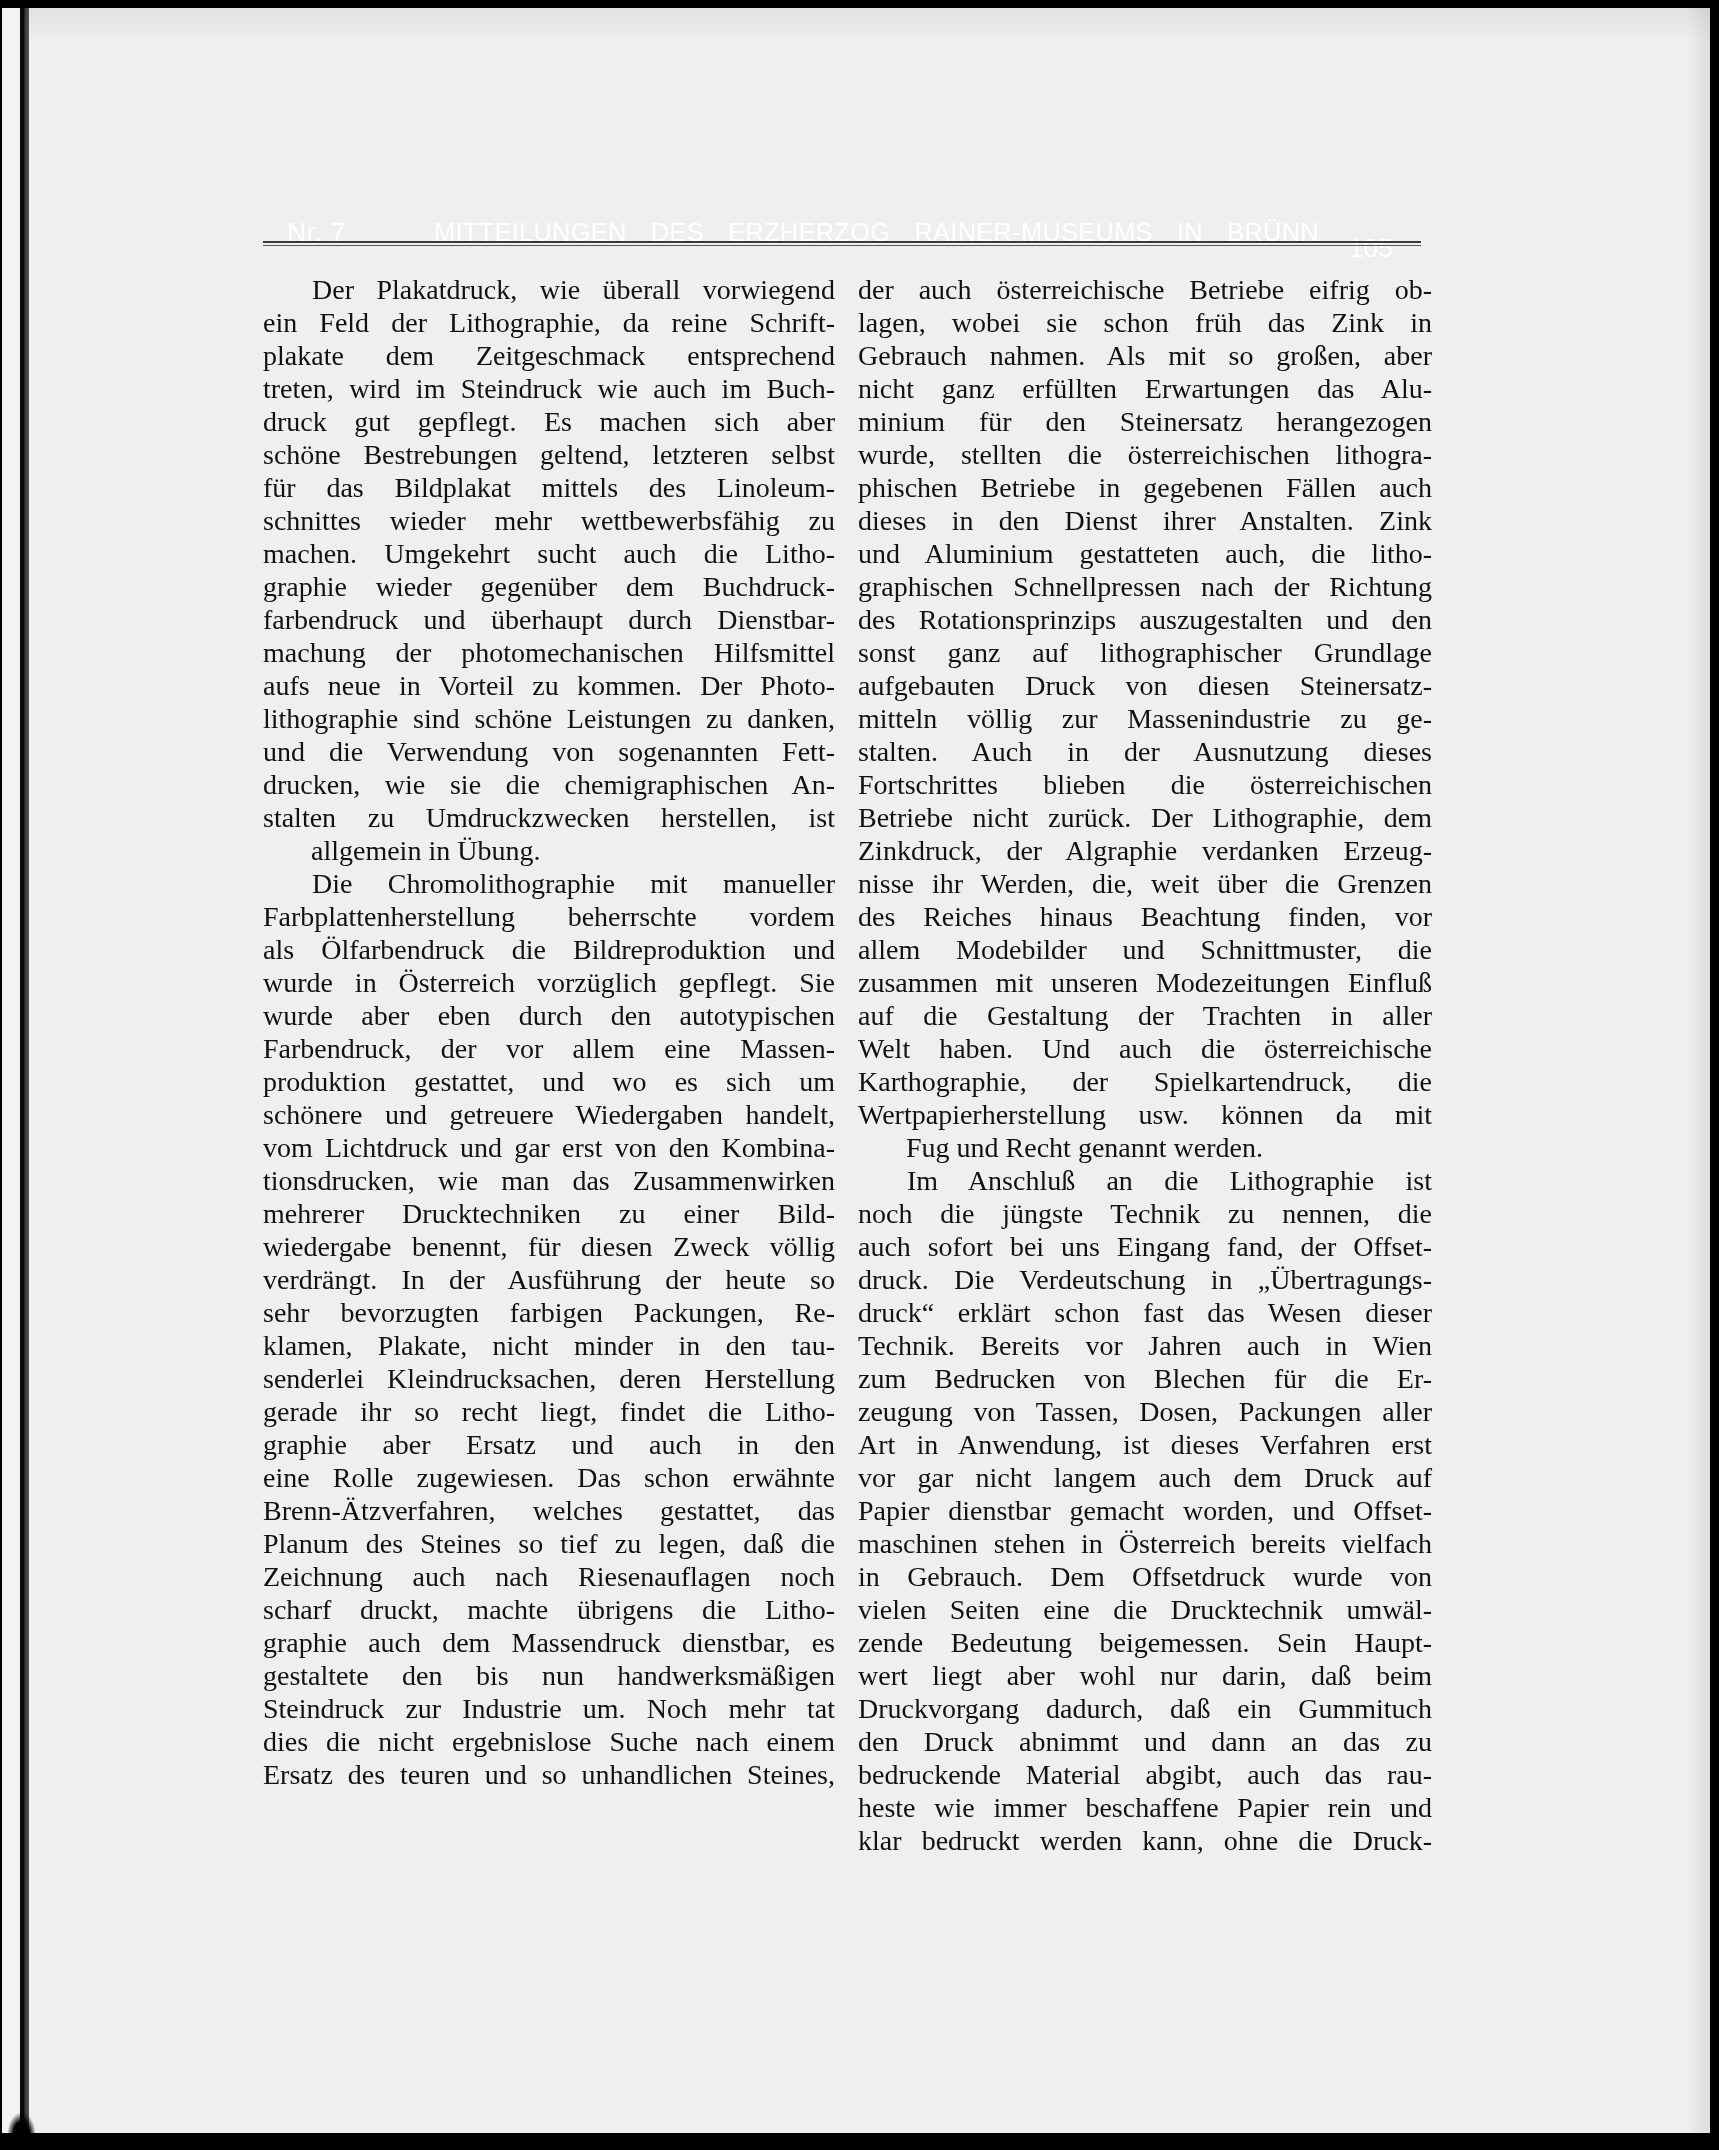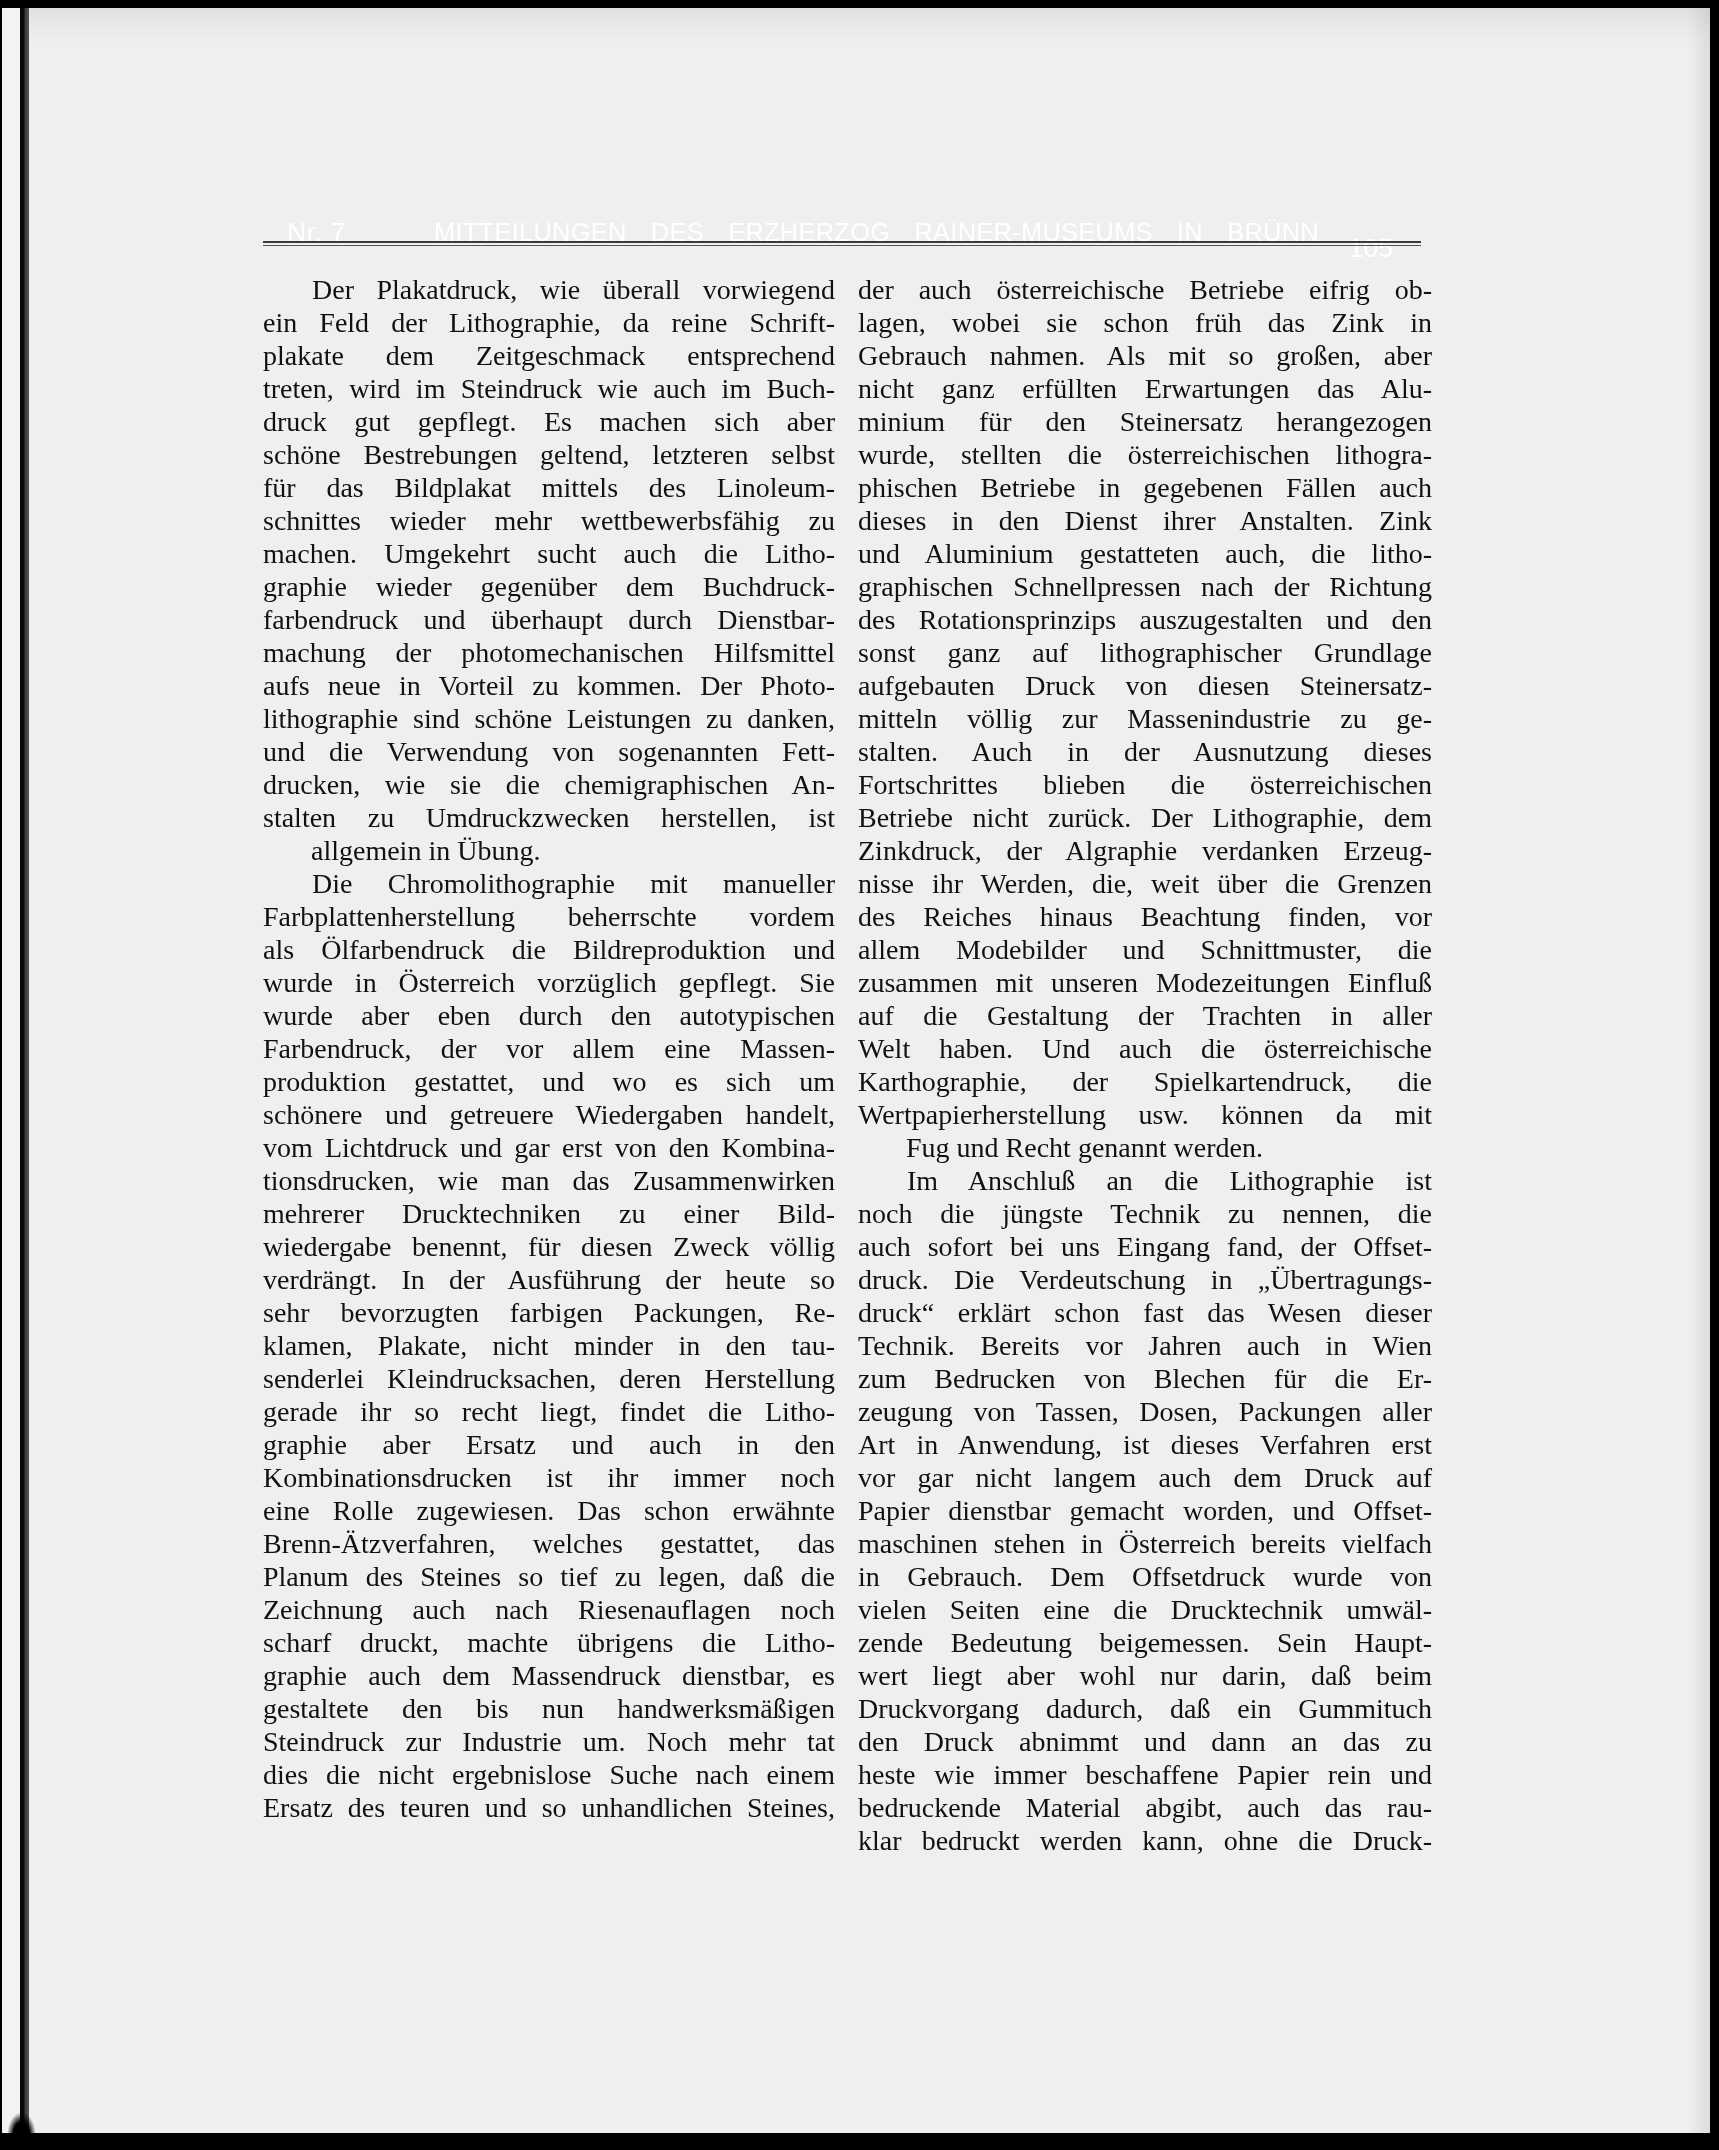--- a/index.html
+++ b/index.html
@@ -184,21 +184,20 @@
       <span class="line">vom Lichtdruck und gar erst von den Kombina-</span>
       <span class="line">tionsdrucken, wie man das Zusammenwirken</span>
       <span class="line">mehrerer Drucktechniken zu einer Bild-</span>
       <span class="line">wiedergabe benennt, für diesen Zweck völlig</span>
       <span class="line">verdrängt. In der Ausführung der heute so</span>
       <span class="line">sehr bevorzugten farbigen Packungen, Re-</span>
       <span class="line">klamen, Plakate, nicht minder in den tau-</span>
       <span class="line">senderlei Kleindrucksachen, deren Herstellung</span>
       <span class="line">gerade ihr so recht liegt, findet die Litho-</span>
       <span class="line">graphie aber Ersatz und auch in den</span>
-      <span class="line">Kombinationsdrucken ist ihr immer noch</span>
       <span class="line">eine Rolle zugewiesen. Das schon erwähnte</span>
       <span class="line">Brenn-Ätzverfahren, welches gestattet, das</span>
       <span class="line">Planum des Steines so tief zu legen, daß die</span>
       <span class="line">Zeichnung auch nach Riesenauflagen noch</span>
       <span class="line">scharf druckt, machte übrigens die Litho-</span>
       <span class="line">graphie auch dem Massendruck dienstbar, es</span>
       <span class="line">gestaltete den bis nun handwerksmäßigen</span>
       <span class="line">Steindruck zur Industrie um. Noch mehr tat</span>
       <span class="line">dies die nicht ergebnislose Suche nach einem</span>
       <span class="line">Ersatz des teuren und so unhandlichen Steines,</span>
@@ -246,18 +245,18 @@
       <span class="line">Art in Anwendung, ist dieses Verfahren erst</span>
       <span class="line">vor gar nicht langem auch dem Druck auf</span>
       <span class="line">Papier dienstbar gemacht worden, und Offset-</span>
       <span class="line">maschinen stehen in Österreich bereits vielfach</span>
       <span class="line">in Gebrauch. Dem Offsetdruck wurde von</span>
       <span class="line">vielen Seiten eine die Drucktechnik umwäl-</span>
       <span class="line">zende Bedeutung beigemessen. Sein Haupt-</span>
       <span class="line">wert liegt aber wohl nur darin, daß beim</span>
       <span class="line">Druckvorgang dadurch, daß ein Gummituch</span>
       <span class="line">den Druck abnimmt und dann an das zu</span>
+      <span class="line">bedruckende Material abgibt, auch das rau-</span>
       <span class="line">heste wie immer beschaffene Papier rein und</span>
-      <span class="line">bedruckende Material abgibt, auch das rau-</span>
       <span class="line">klar bedruckt werden kann, ohne die Druck-</span>
     </div>
   </div>
 
 
 </body></html>

